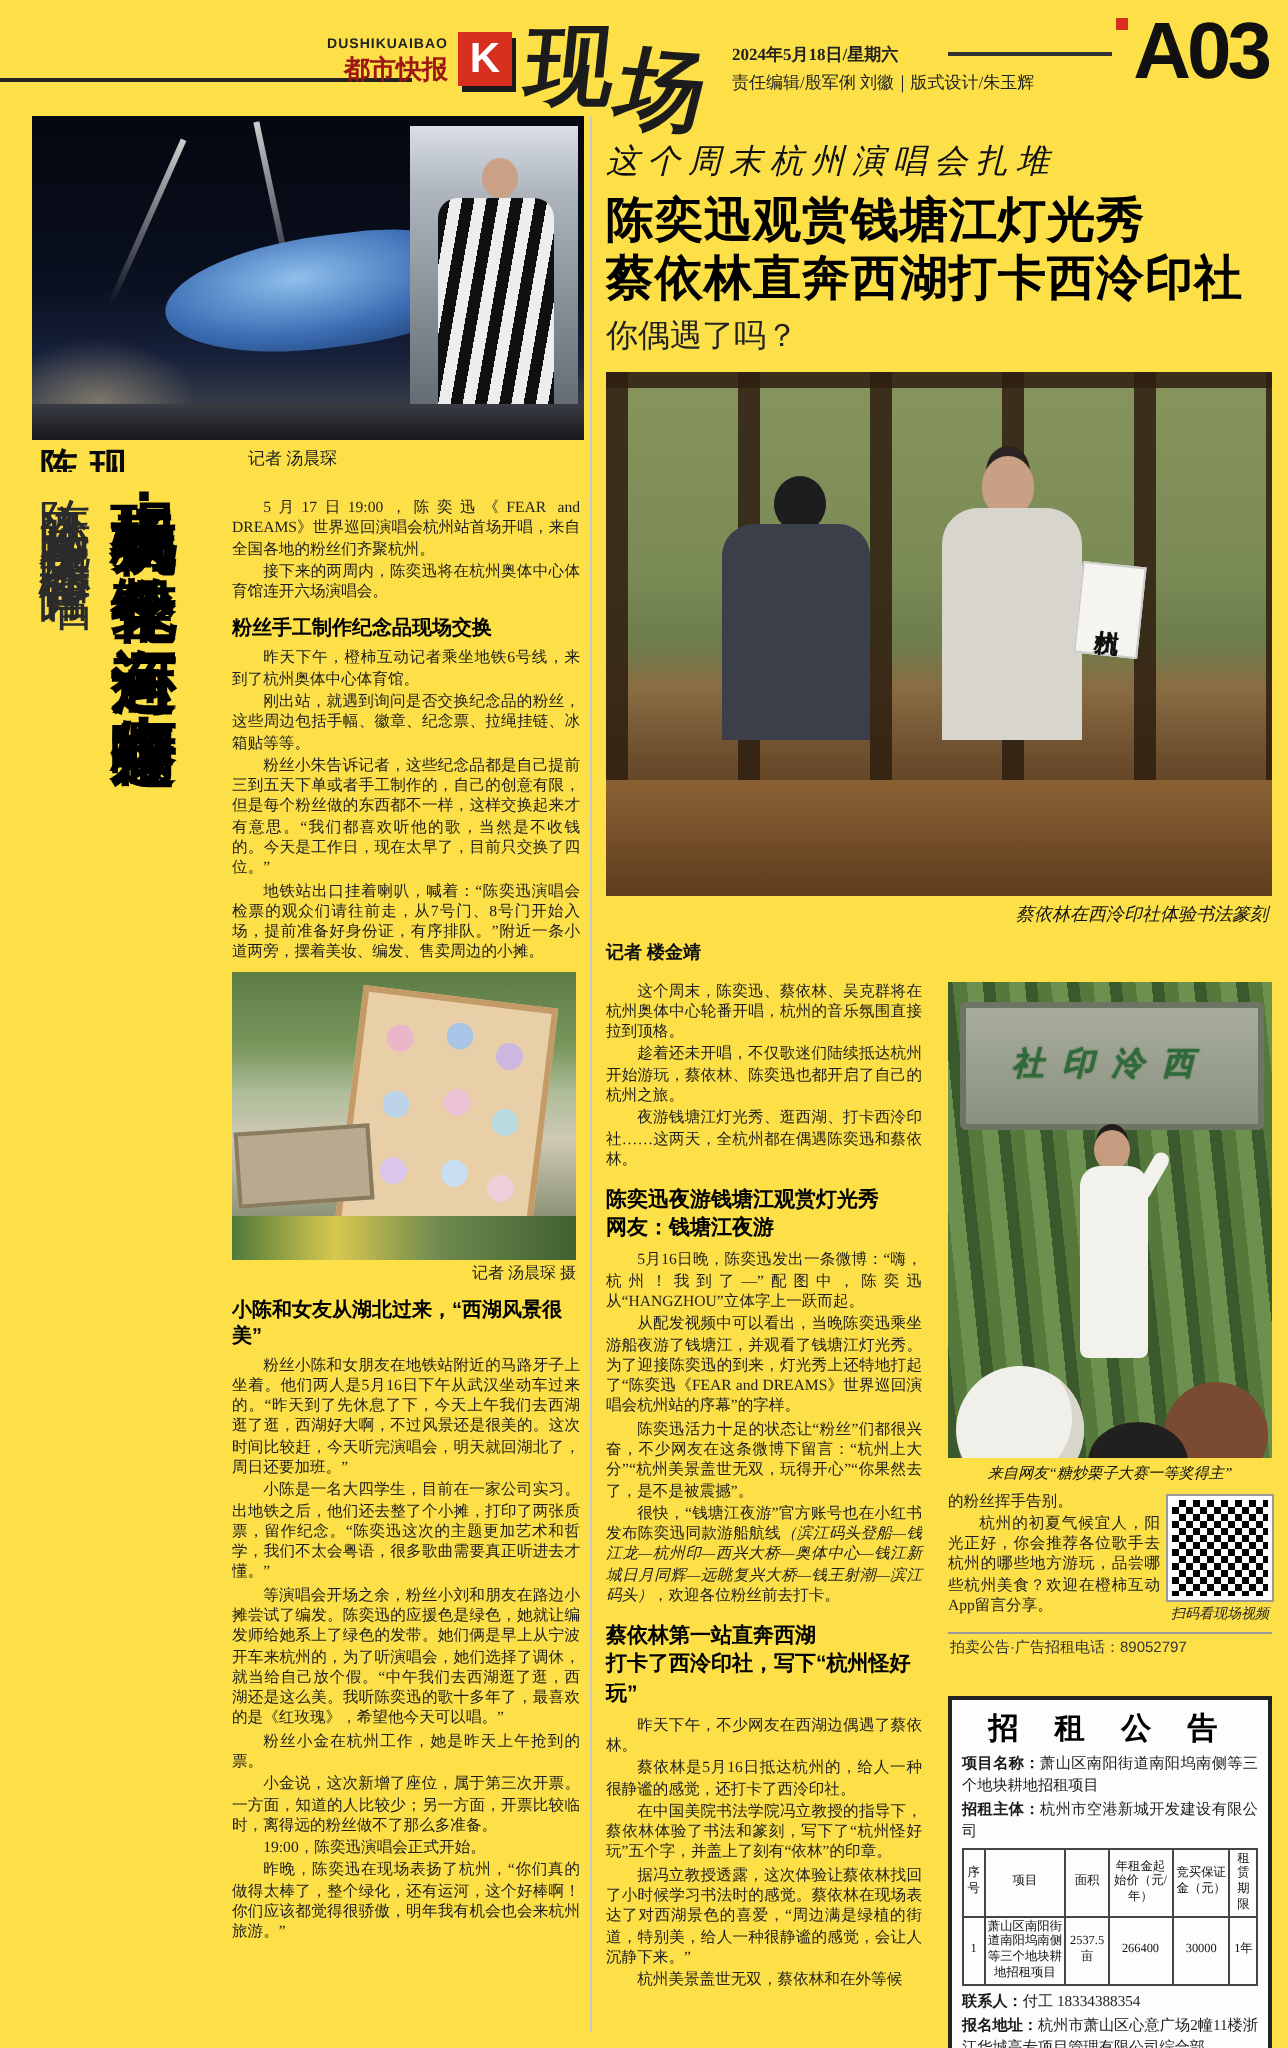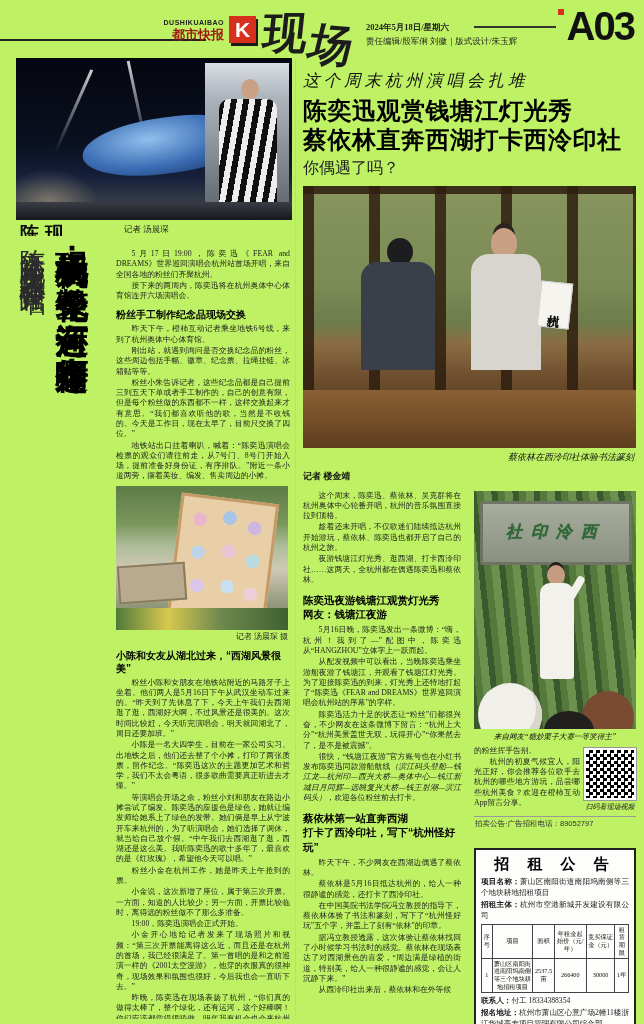--- a/index.html
+++ b/index.html
@@ -1,17 +1,17 @@
 <!DOCTYPE html>
 <html><head>
 <meta charset="utf-8">
 <style>
   html,body{margin:0;padding:0;}
   body{width:644px;height:1024px;background:#e9e8e4;font-family:"Liberation Serif",serif;}
-  .page{position:relative;width:644px;height:1024px;background:#bef264;overflow:hidden;color:#1c1c1c;}
+  .page{position:relative;width:644px;height:1024px;background:#fde047;overflow:hidden;color:#1c1c1c;}
 
   
   .rule-left{position:absolute;left:0;top:39px;width:206px;height:2px;background:#222;}
   .brand{position:absolute;left:138px;top:19px;width:86px;text-align:right;line-height:1;}
   .brand-en{font-family:"Liberation Sans",sans-serif;font-size:7px;font-weight:700;letter-spacing:.5px;color:#222;}
   .brand-cn{font-size:13px;font-weight:900;color:#9e1712;margin-top:2px;font-family:"Liberation Sans",sans-serif;}
   .klogo{position:absolute;left:229px;top:16px;width:27px;height:27px;background:#d8301f;box-shadow:2px 3px 0 #1a1a1a;color:#fff;font-family:"Liberation Sans",sans-serif;font-weight:900;font-size:21px;text-align:center;line-height:27px;}
   .section-title{position:absolute;left:263px;top:0;width:100px;height:58px;}
   .section-title .c1{position:absolute;left:0;top:4px;font-size:44px;font-weight:700;transform:skewX(-6deg);}
   .section-title .c2{position:absolute;left:46px;top:16px;font-size:44px;font-weight:700;transform:skewX(-10deg) rotate(4deg);}
@@ -181,21 +181,20 @@
       <div class="stallcart"></div>
     </div>
     <span class="stall-credit">记者 汤晨琛 摄</span>
     <div class="sh">小陈和女友从湖北过来，“西湖风景很美”</div>
     <p class="body">粉丝小陈和女朋友在地铁站附近的马路牙子上坐着。他们两人是5月16日下午从武汉坐动车过来的。“昨天到了先休息了下，今天上午我们去西湖逛了逛，西湖好大啊，不过风景还是很美的。这次时间比较赶，今天听完演唱会，明天就回湖北了，周日还要加班。”</p>
     <p class="body">小陈是一名大四学生，目前在一家公司实习。出地铁之后，他们还去整了个小摊，打印了两张质票，留作纪念。“陈奕迅这次的主题更加艺术和哲学，我们不太会粤语，很多歌曲需要真正听进去才懂。”</p>
     <p class="body">等演唱会开场之余，粉丝小刘和朋友在路边小摊尝试了编发。陈奕迅的应援色是绿色，她就让编发师给她系上了绿色的发带。她们俩是早上从宁波开车来杭州的，为了听演唱会，她们选择了调休，就当给自己放个假。“中午我们去西湖逛了逛，西湖还是这么美。我听陈奕迅的歌十多年了，最喜欢的是《红玫瑰》，希望他今天可以唱。”</p>
     <p class="body">粉丝小金在杭州工作，她是昨天上午抢到的票。</p>
     <p class="body">小金说，这次新增了座位，属于第三次开票。一方面，知道的人比较少；另一方面，开票比较临时，离得远的粉丝做不了那么多准备。</p>
     <p class="body">19:00，陈奕迅演唱会正式开始。</p>
-    <p class="body">小金开心地给记者发来了现场照片和视频：“第三次开票能离得这么近，而且还是在杭州的首场，我已经很满足了。第一首唱的是和之前巡演一样的《2001太空漫游》，他穿的衣服真的很神奇，现场效果和氛围也很好，今后我也会一直听下去。”</p>
     <p class="body">昨晚，陈奕迅在现场表扬了杭州，“你们真的做得太棒了，整个绿化，还有运河，这个好棒啊！你们应该都觉得很骄傲，明年我有机会也会来杭州旅游。”</p>
   </div>
 
   <div class="right-sec">
     <div class="kicker">这个周末杭州演唱会扎堆</div>
     <p class="bigh">陈奕迅观赏钱塘江灯光秀</p>
     <p class="bigh">蔡依林直奔西湖打卡西泠印社</p>
     <div class="quesh">你偶遇了吗？</div>
 
     <div class="photo-callig">
@@ -224,21 +223,21 @@
         <p class="body">陈奕迅活力十足的状态让“粉丝”们都很兴奋，不少网友在这条微博下留言：“杭州上大分”“杭州美景盖世无双，玩得开心”“你果然去了，是不是被震撼”。</p>
         <p class="body"><span>很快，“钱塘江夜游”官方账号也在小红书发布陈奕迅同款游船航线</span><span class="route">（滨江码头登船—钱江龙—杭州印—西兴大桥—奥体中心—钱江新城日月同辉—远眺复兴大桥—钱王射潮—滨江码头）</span><span>，欢迎各位粉丝前去打卡。</span></p>
         <div class="msh">
           <div>蔡依林第一站直奔西湖</div>
           <div>打卡了西泠印社，写下“杭州怪好玩”</div>
         </div>
         <p class="body">昨天下午，不少网友在西湖边偶遇了蔡依林。</p>
         <p class="body">蔡依林是5月16日抵达杭州的，给人一种很静谧的感觉，还打卡了西泠印社。</p>
         <p class="body">在中国美院书法学院冯立教授的指导下，蔡依林体验了书法和篆刻，写下了“杭州怪好玩”五个字，并盖上了刻有“依林”的印章。</p>
         <p class="body">据冯立教授透露，这次体验让蔡依林找回了小时候学习书法时的感觉。蔡依林在现场表达了对西湖景色的喜爱，“周边满是绿植的街道，特别美，给人一种很静谧的感觉，会让人沉静下来。”</p>
-        <p class="body">从西泠印社出来后，蔡依林和在外等候</p>
+        <p class="body">杭州美景盖世无双，蔡依林和在外等候</p>
       </div>
 
       <div class="colR">
         <div class="photo-xiling">
           <div class="gate">
             <span class="gatetxt">社印泠西</span>
           </div>
           <div class="xwomanhead"></div>
           <div class="xarm"></div>
           <div class="xwoman"></div>

